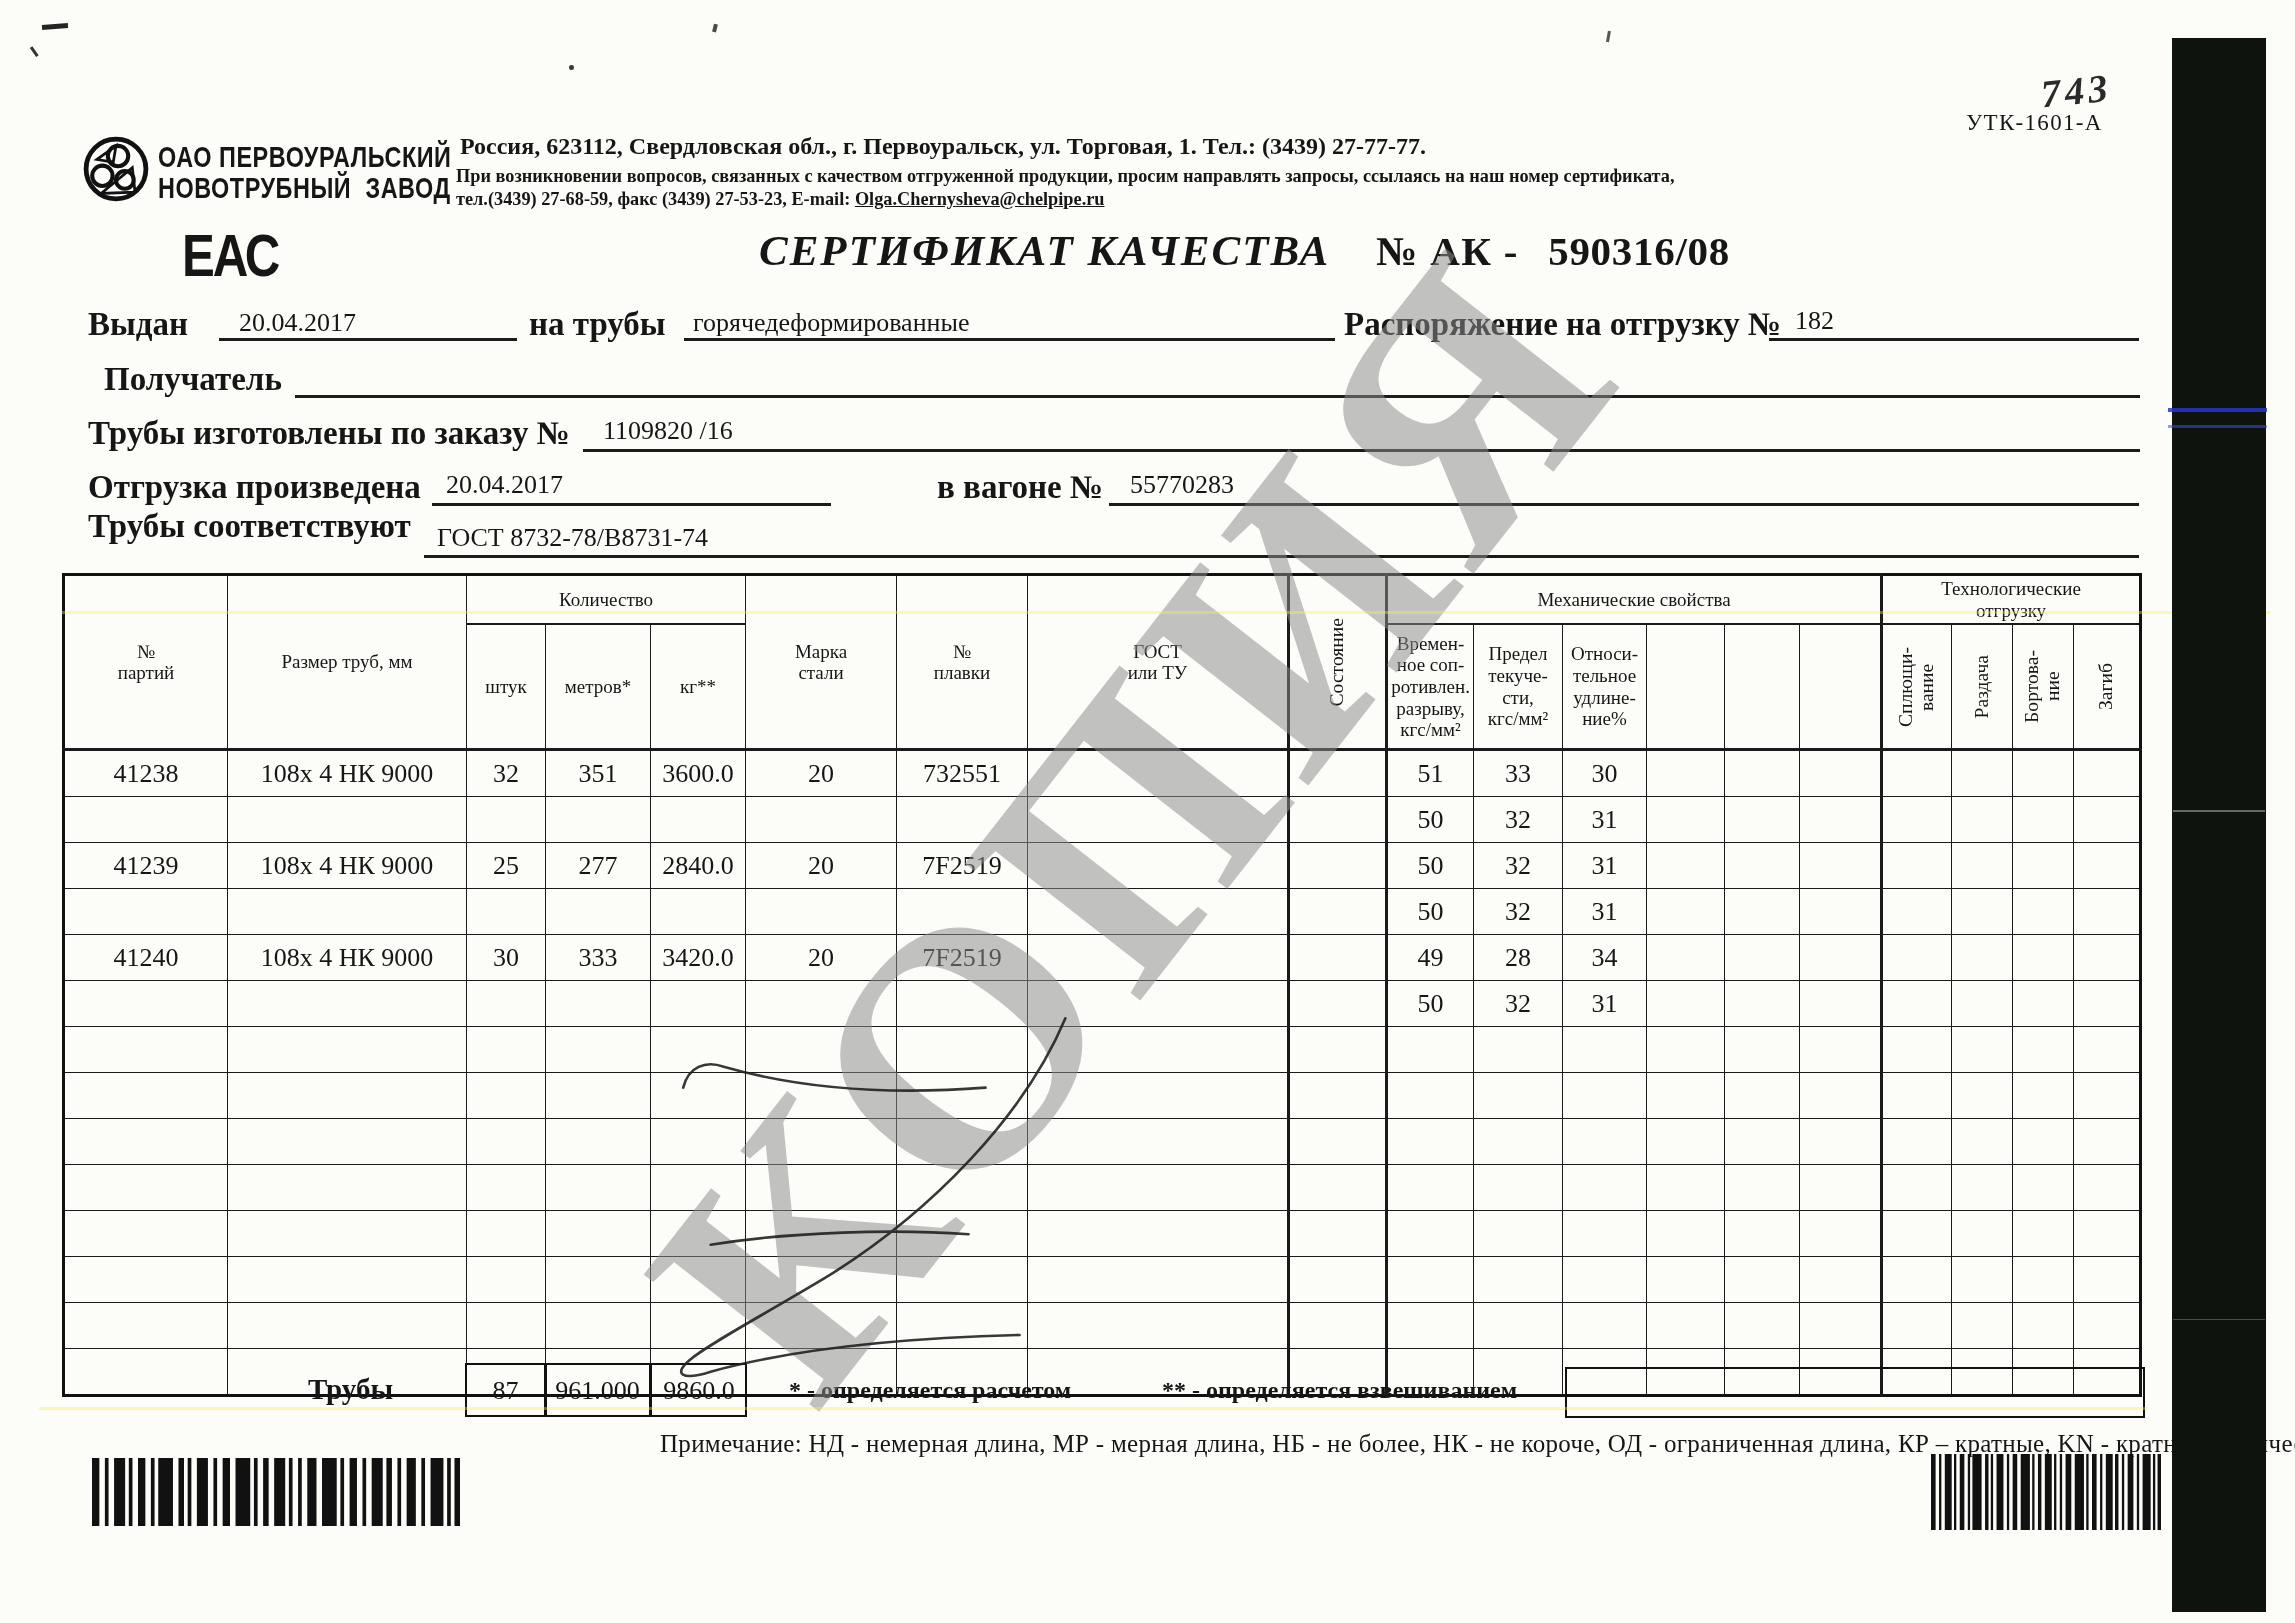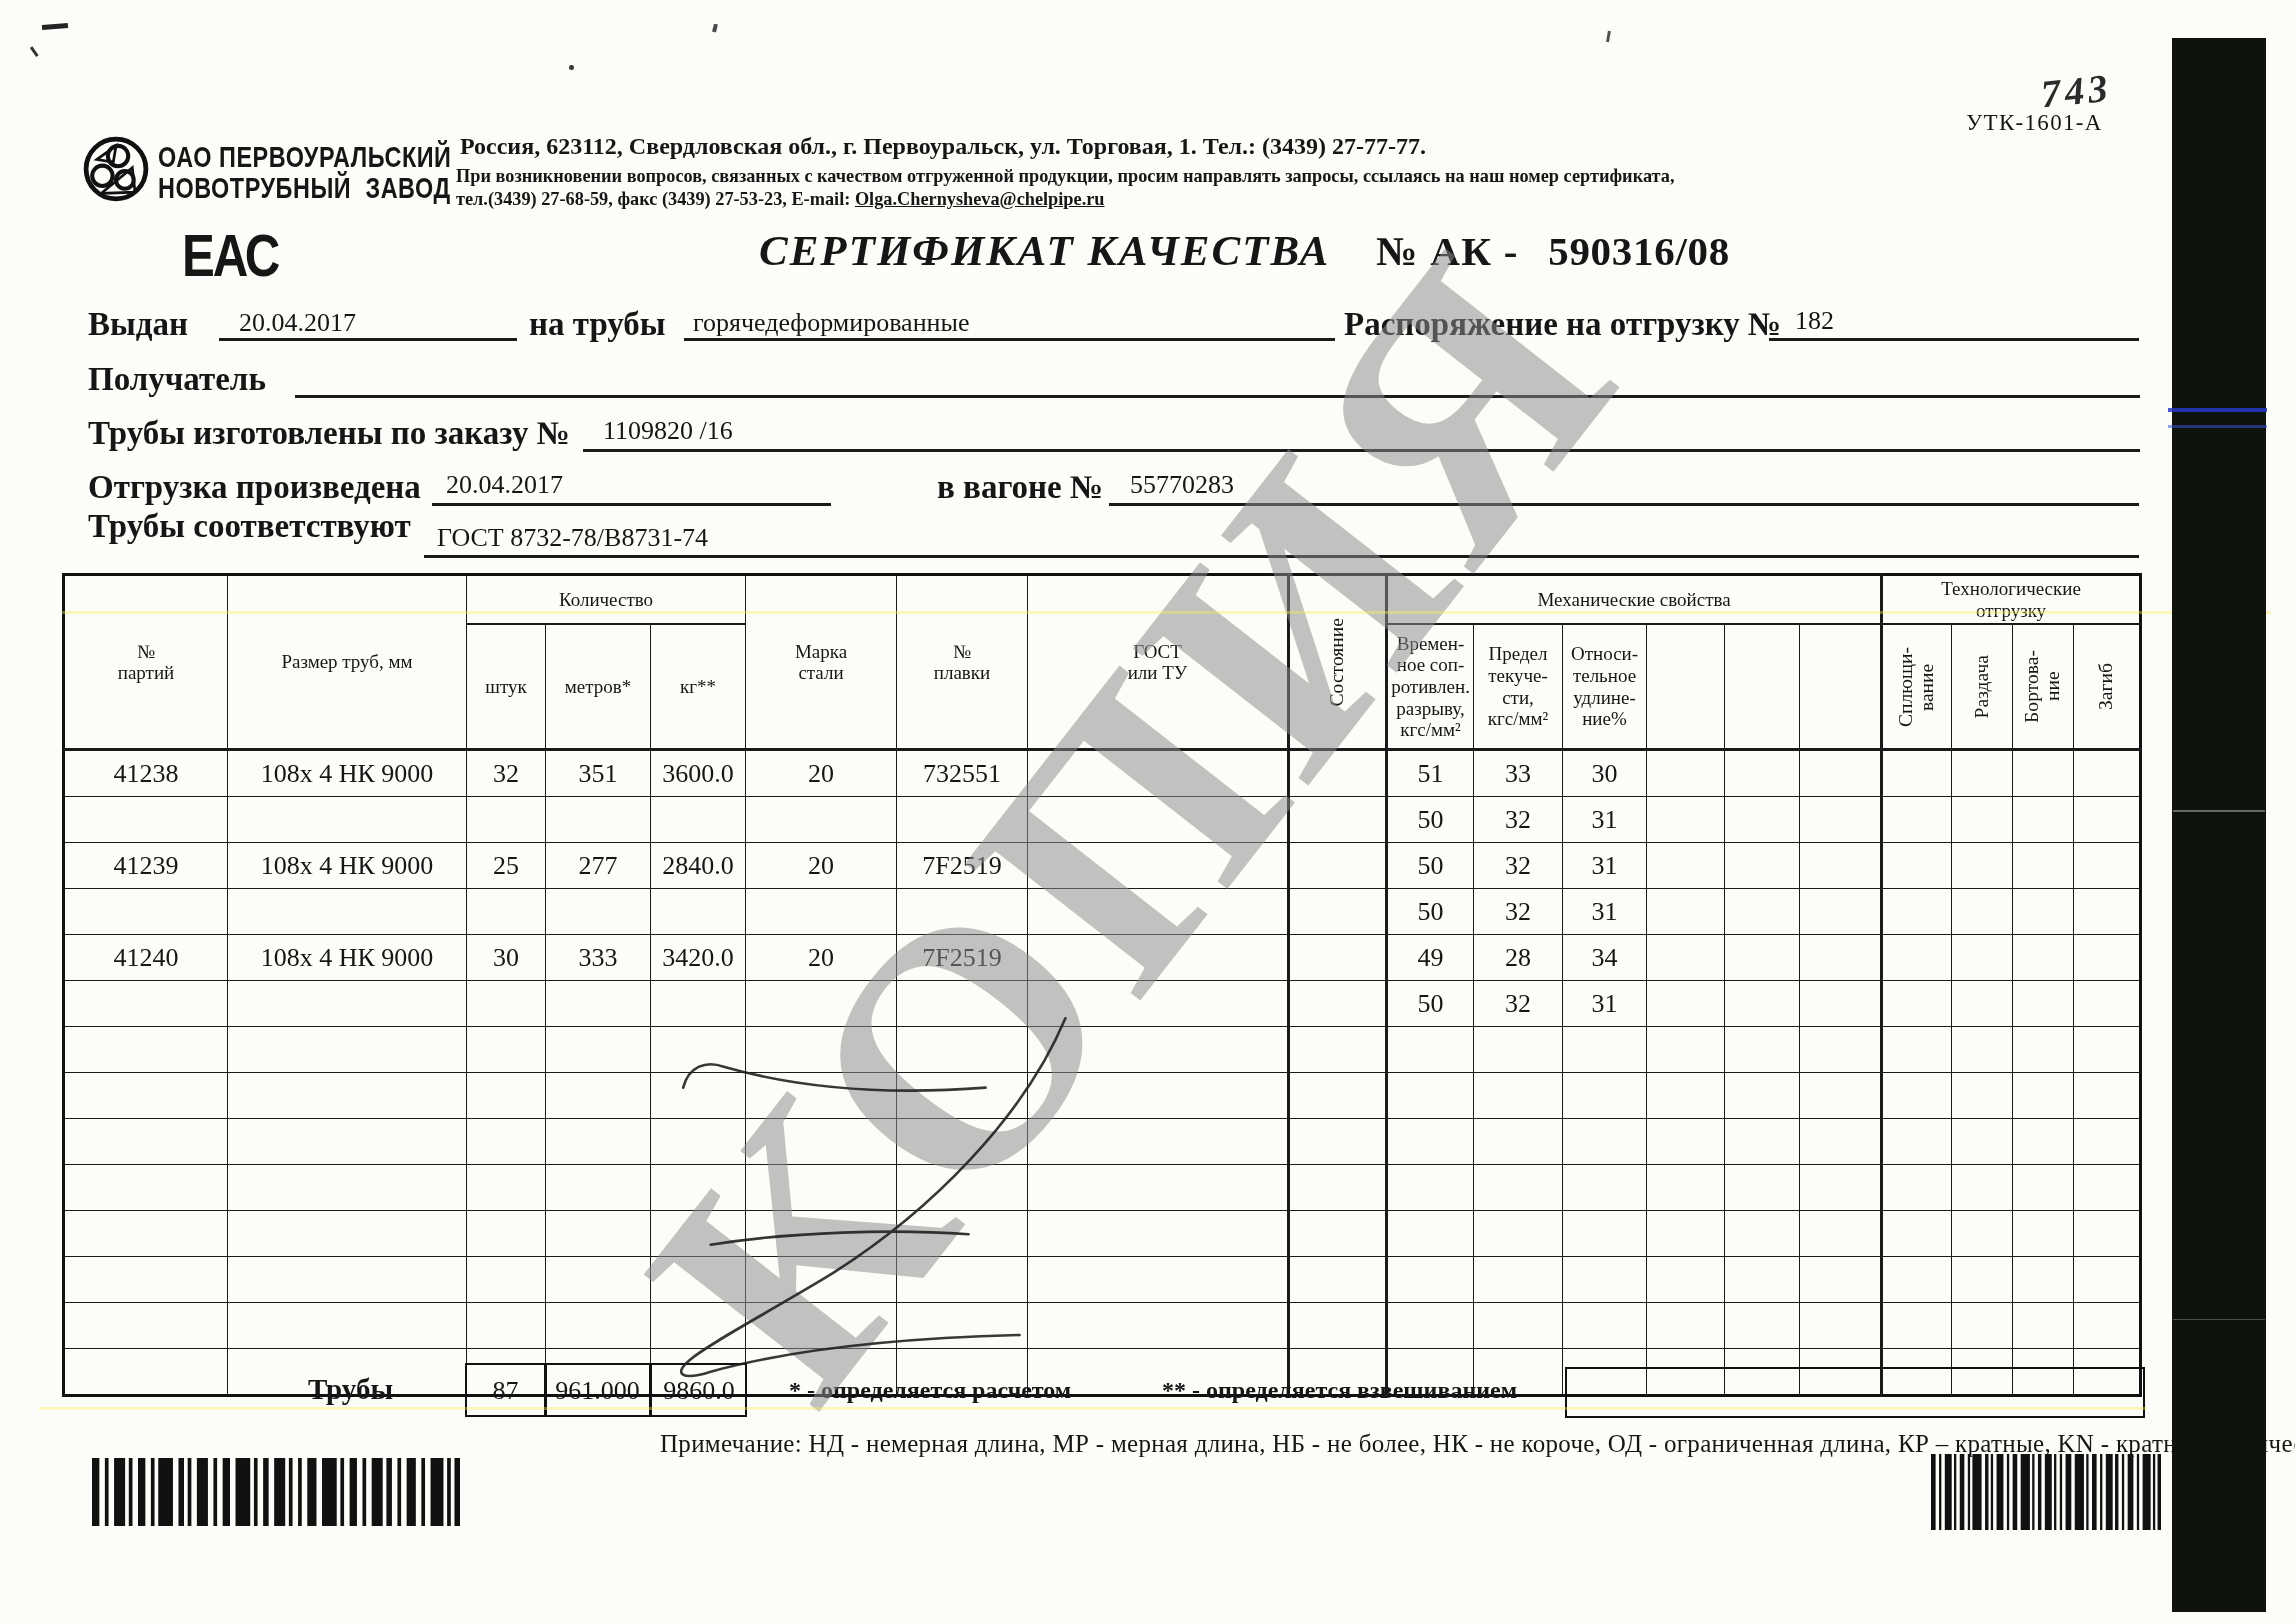--- a/index.html
+++ b/index.html
@@ -99,21 +99,21 @@
   <div class="abs lbl" style="left:88px;top:306px;">Выдан</div>
   <div class="abs val" style="left:239px;top:308px;">20.04.2017</div>
   <div class="uline" style="left:219px;top:338px;width:298px;"></div>
   <div class="abs lbl" style="left:529px;top:306px;">на трубы</div>
   <div class="abs val" style="left:693px;top:308px;">горячедеформированные</div>
   <div class="uline" style="left:684px;top:338px;width:651px;"></div>
   <div class="abs lbl" style="left:1344px;top:306px;">Распоряжение на отгрузку №</div>
   <div class="abs val" style="left:1795px;top:306px;">182</div>
   <div class="uline" style="left:1769px;top:338px;width:370px;"></div>
 
-  <div class="abs lbl" style="left:88px;top:361px;">Получатель</div>
+  <div class="abs lbl" style="left:104px;top:361px;">Получатель</div>
   <div class="abs val" style="left:308px;top:363px;"></div>
   <div class="uline" style="left:295px;top:395px;width:1845px;"></div>
 
   <div class="abs lbl" style="left:88px;top:415px;">Трубы изготовлены по заказу №</div>
   <div class="abs val" style="left:603px;top:416px;">1109820   /16</div>
   <div class="uline" style="left:583px;top:449px;width:1557px;"></div>
 
   <div class="abs lbl" style="left:88px;top:469px;">Отгрузка произведена</div>
   <div class="abs val" style="left:446px;top:470px;">20.04.2017</div>
   <div class="uline" style="left:432px;top:503px;width:399px;"></div>

